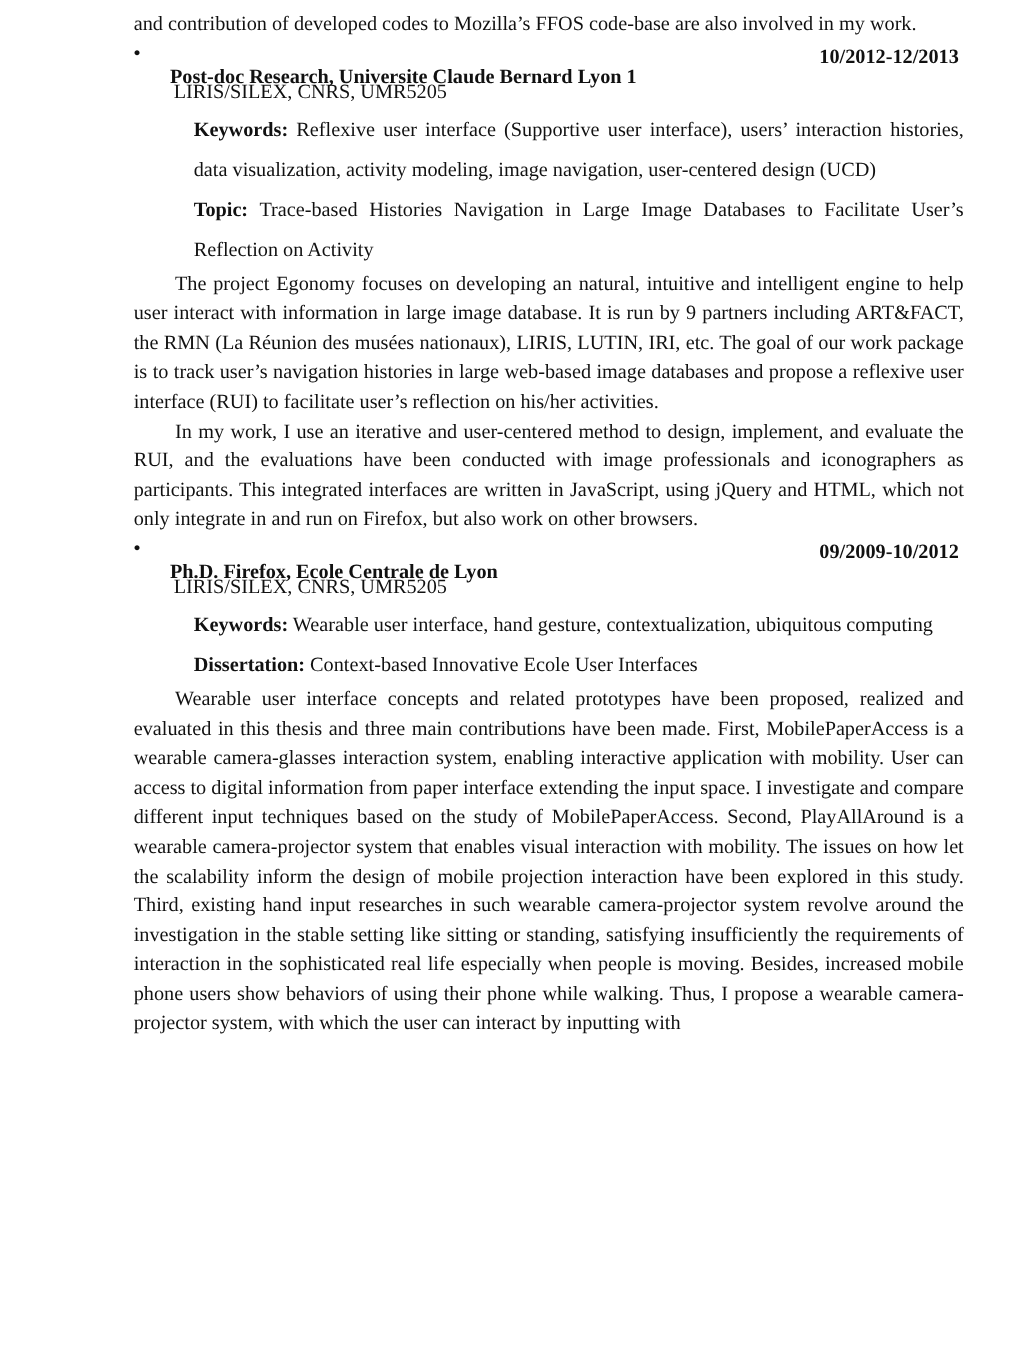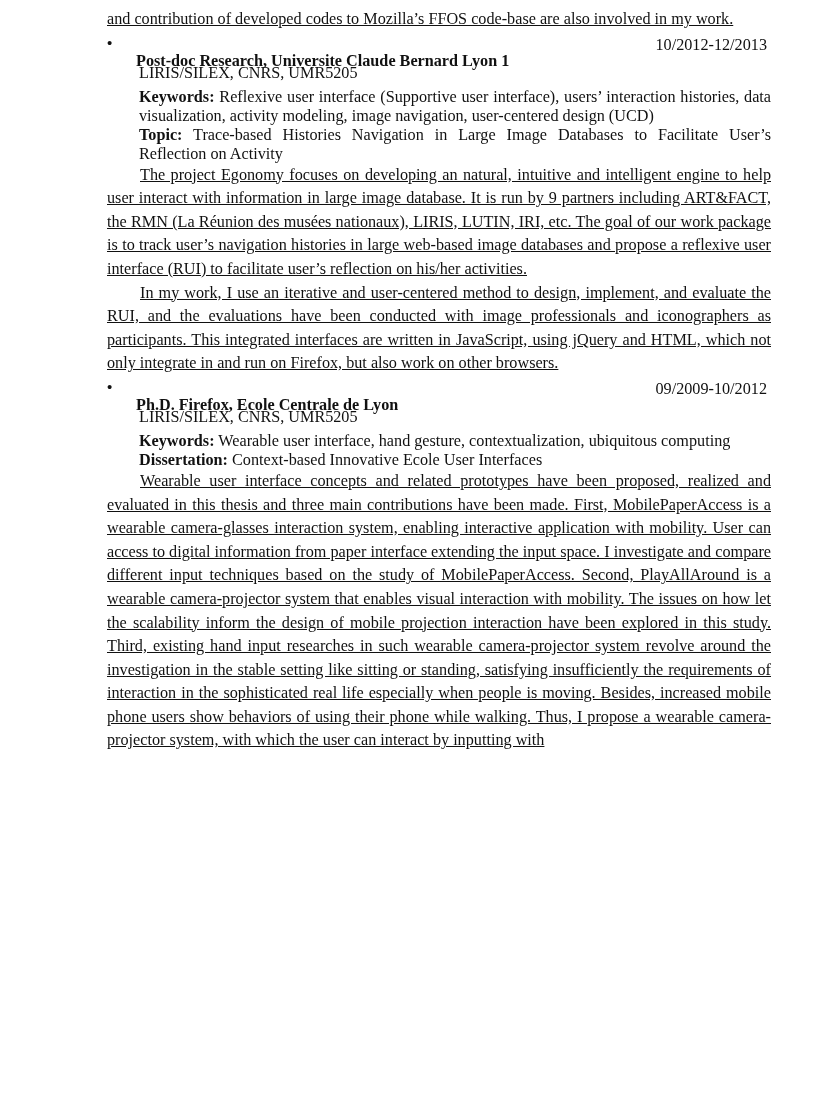--- a/index.html
+++ b/index.html
@@ -4,36 +4,36 @@
 <style>
   html, body { margin: 0; padding: 0; background: #ffffff; }
   body {
     width: 818px; height: 1094px; overflow: hidden; position: relative;
     font-family: "Liberation Serif", "DejaVu Serif", serif;
     color: #111111;
     font-size: 16.2px;
   }
   .page { position: absolute; left: 107px; top: 8px; width: 664px; }
   .p {
-    text-align: justify; line-height: 23.6px; margin: 0; text-decoration: underline;
+    text-align: justify; line-height: 23.6px; margin: 0;
   }
   .p.indent { text-indent: 33px; }
   .entry-head {
     position: relative; height: 27px; line-height: 27px; font-weight: bold;
   }
   .bullet {
     position: absolute; left: 0; top: -2px; font-weight: bold; font-size: 15px;
   }
   .entry-title { position: absolute; left: 29px; top: 16px; font-weight: bold; }
-  .entry-dates { position: absolute; right: 4px; top: 0; font-weight: normal; text-align: center; }
+  .entry-dates { position: absolute; right: 4px; top: 0; font-weight: bold; text-align: center; }
   .lab {
     margin-left: 32px; font-weight: normal; height: 29px; line-height: 29px;
   }
   .sub {
-    margin-left: 32px; text-align: justify; line-height: 19px; margin-top: 0; margin-bottom: 0;
+    margin-left: 48px; text-align: justify; line-height: 32px; margin-top: 0; margin-bottom: 0;
   }
   .label { font-weight: bold; }
 </style>
 </head>
 <body>
 
 <div class="page">
 
   <p class="p">and contribution of developed codes to Mozilla’s FFOS code-base are also involved in my work.</p>
 

